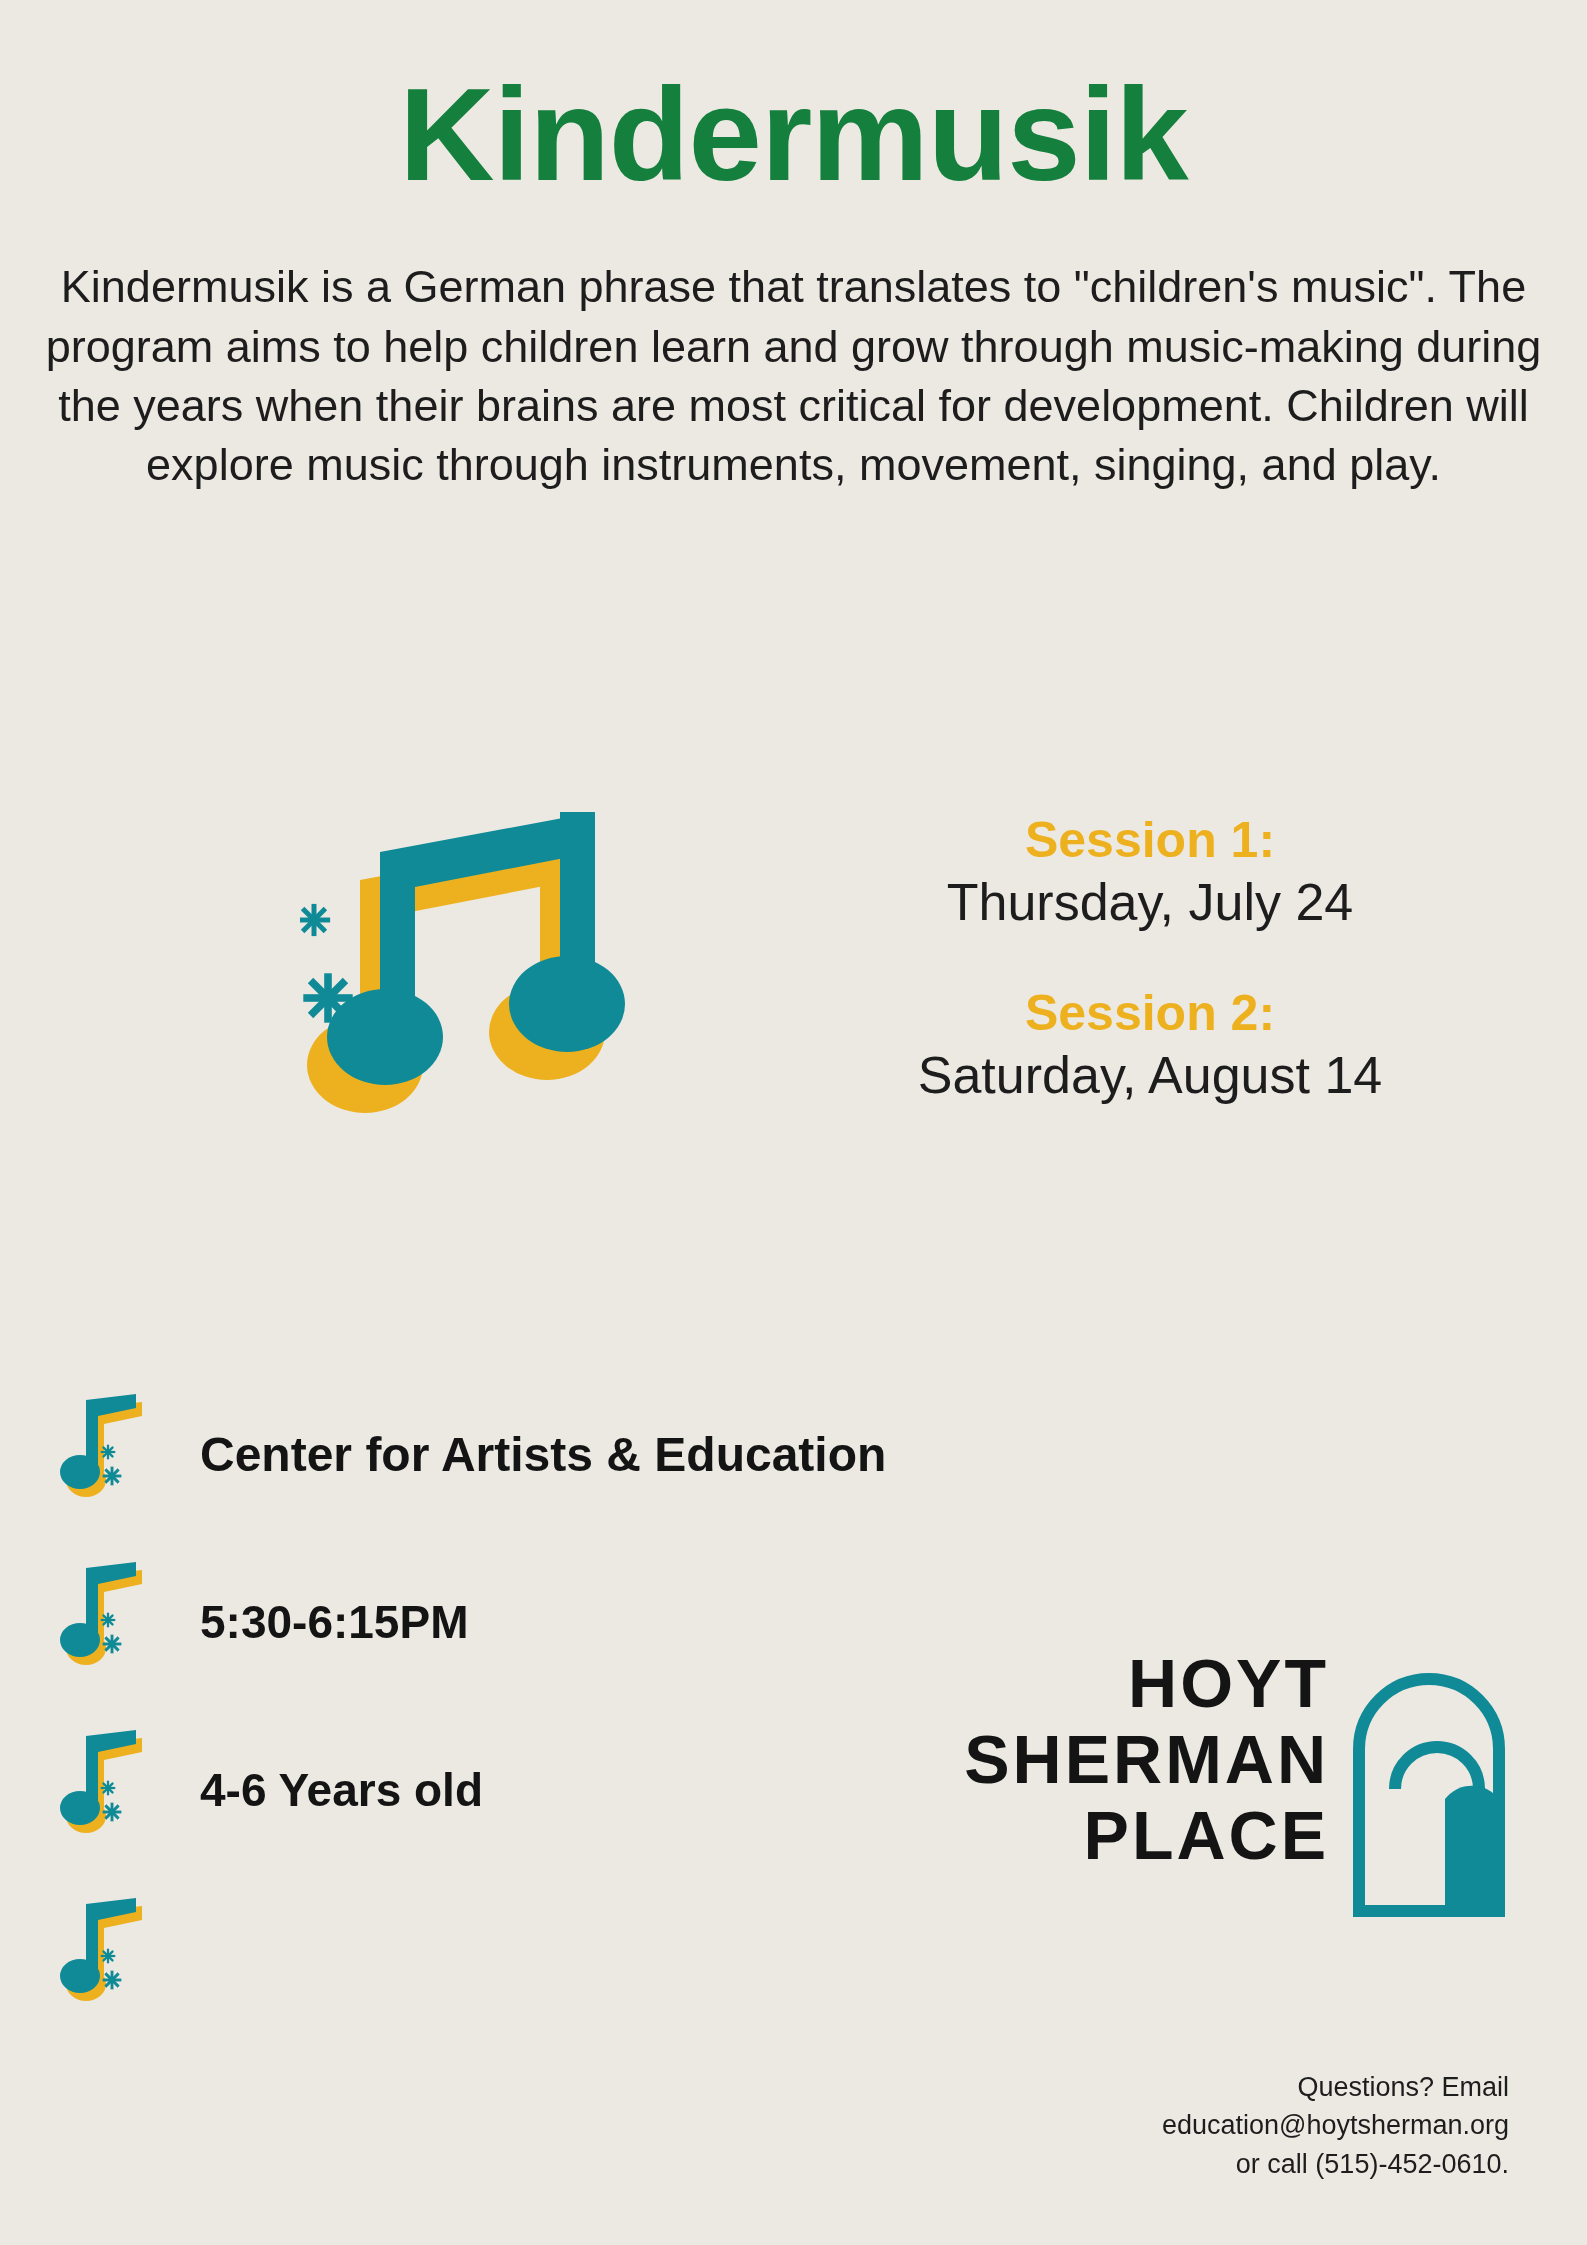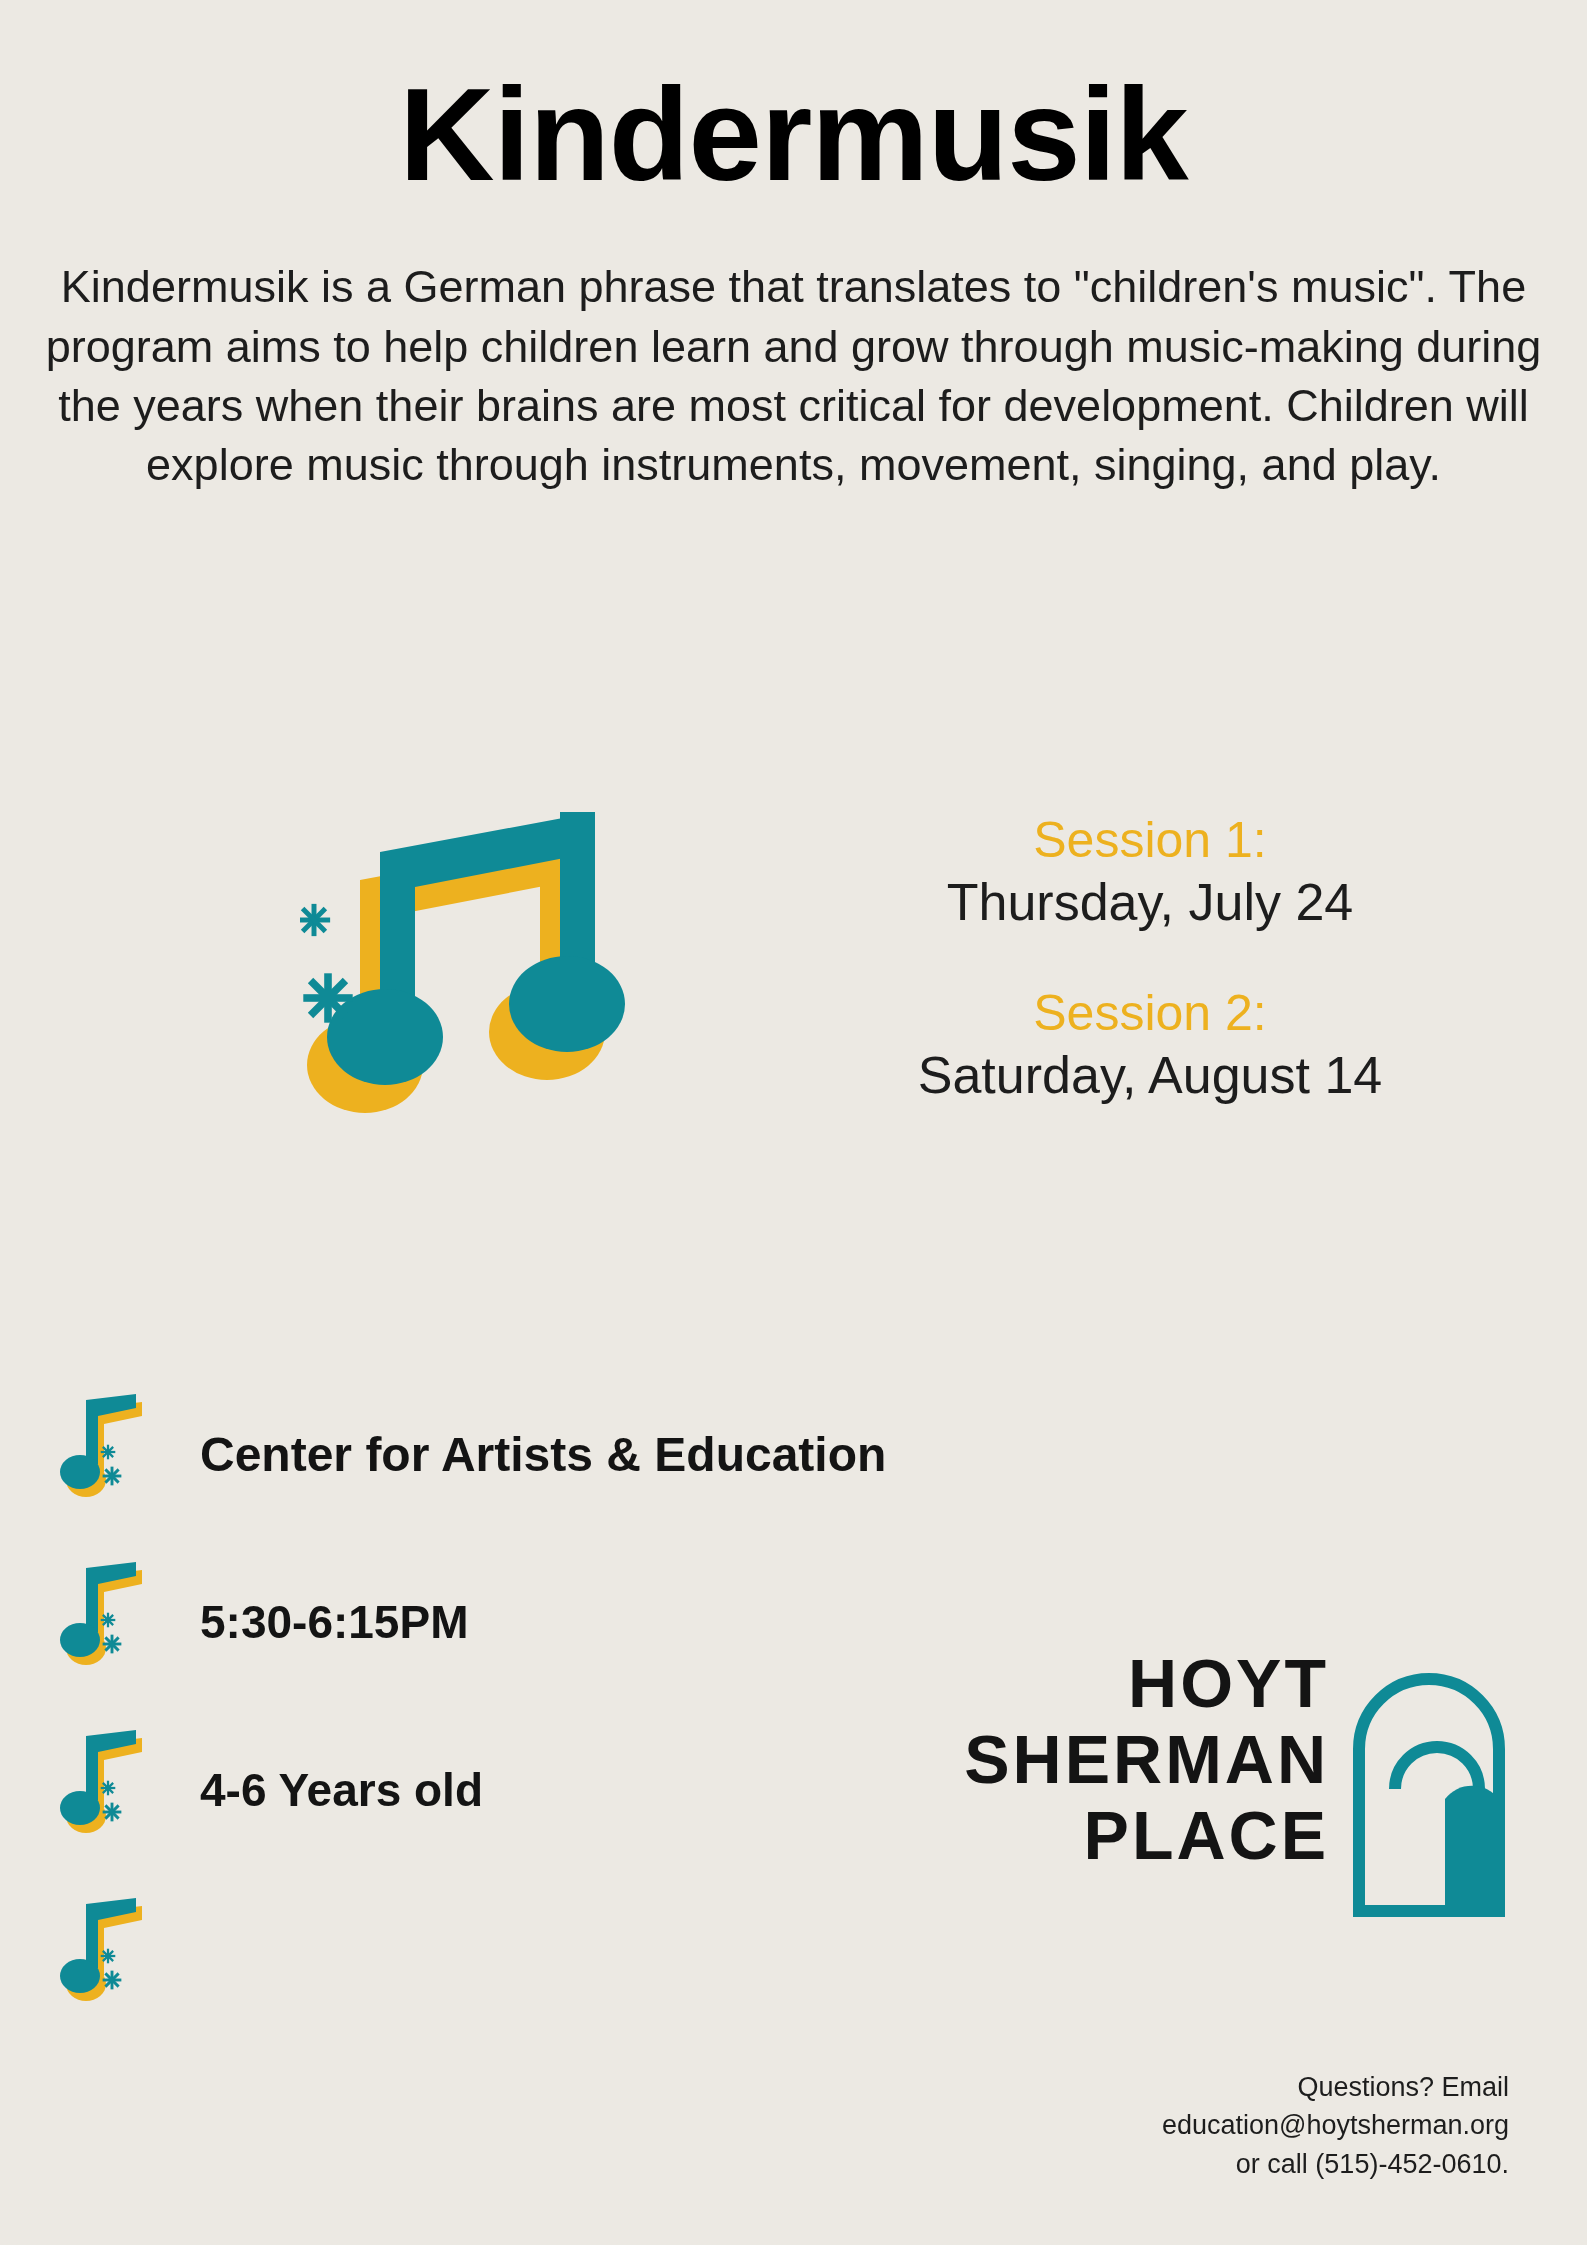--- a/index.html
+++ b/index.html
@@ -24,21 +24,21 @@
 
   
   .title {
     text-align: center;
     font-size: 132px;
     font-weight: bold;
     letter-spacing: -1px;
     margin: 0;
     padding-top: 62px;
     line-height: 1.1;
-    color: #000000;
+    color: #15803d;
   }
 
   
   .intro {
     margin: 50px auto 0 auto;
     width: 1500px;
     text-align: center;
     font-size: 45px;
     line-height: 1.32;
     color: #1d1d1d;
@@ -61,21 +61,21 @@
   }
   .sessions {
     position: absolute;
     left: 780px;
     top: 20px;
     width: 740px;
     text-align: center;
   }
   .session-label {
     font-size: 50px;
-    font-weight: normal;
+    font-weight: bold;
     color: #edb11f;
     line-height: 1.2;
   }
   .session-date {
     font-size: 52px;
     color: #1d1d1d;
     line-height: 1.25;
     margin-bottom: 48px;
   }
   .session-date.last { margin-bottom: 0; }

